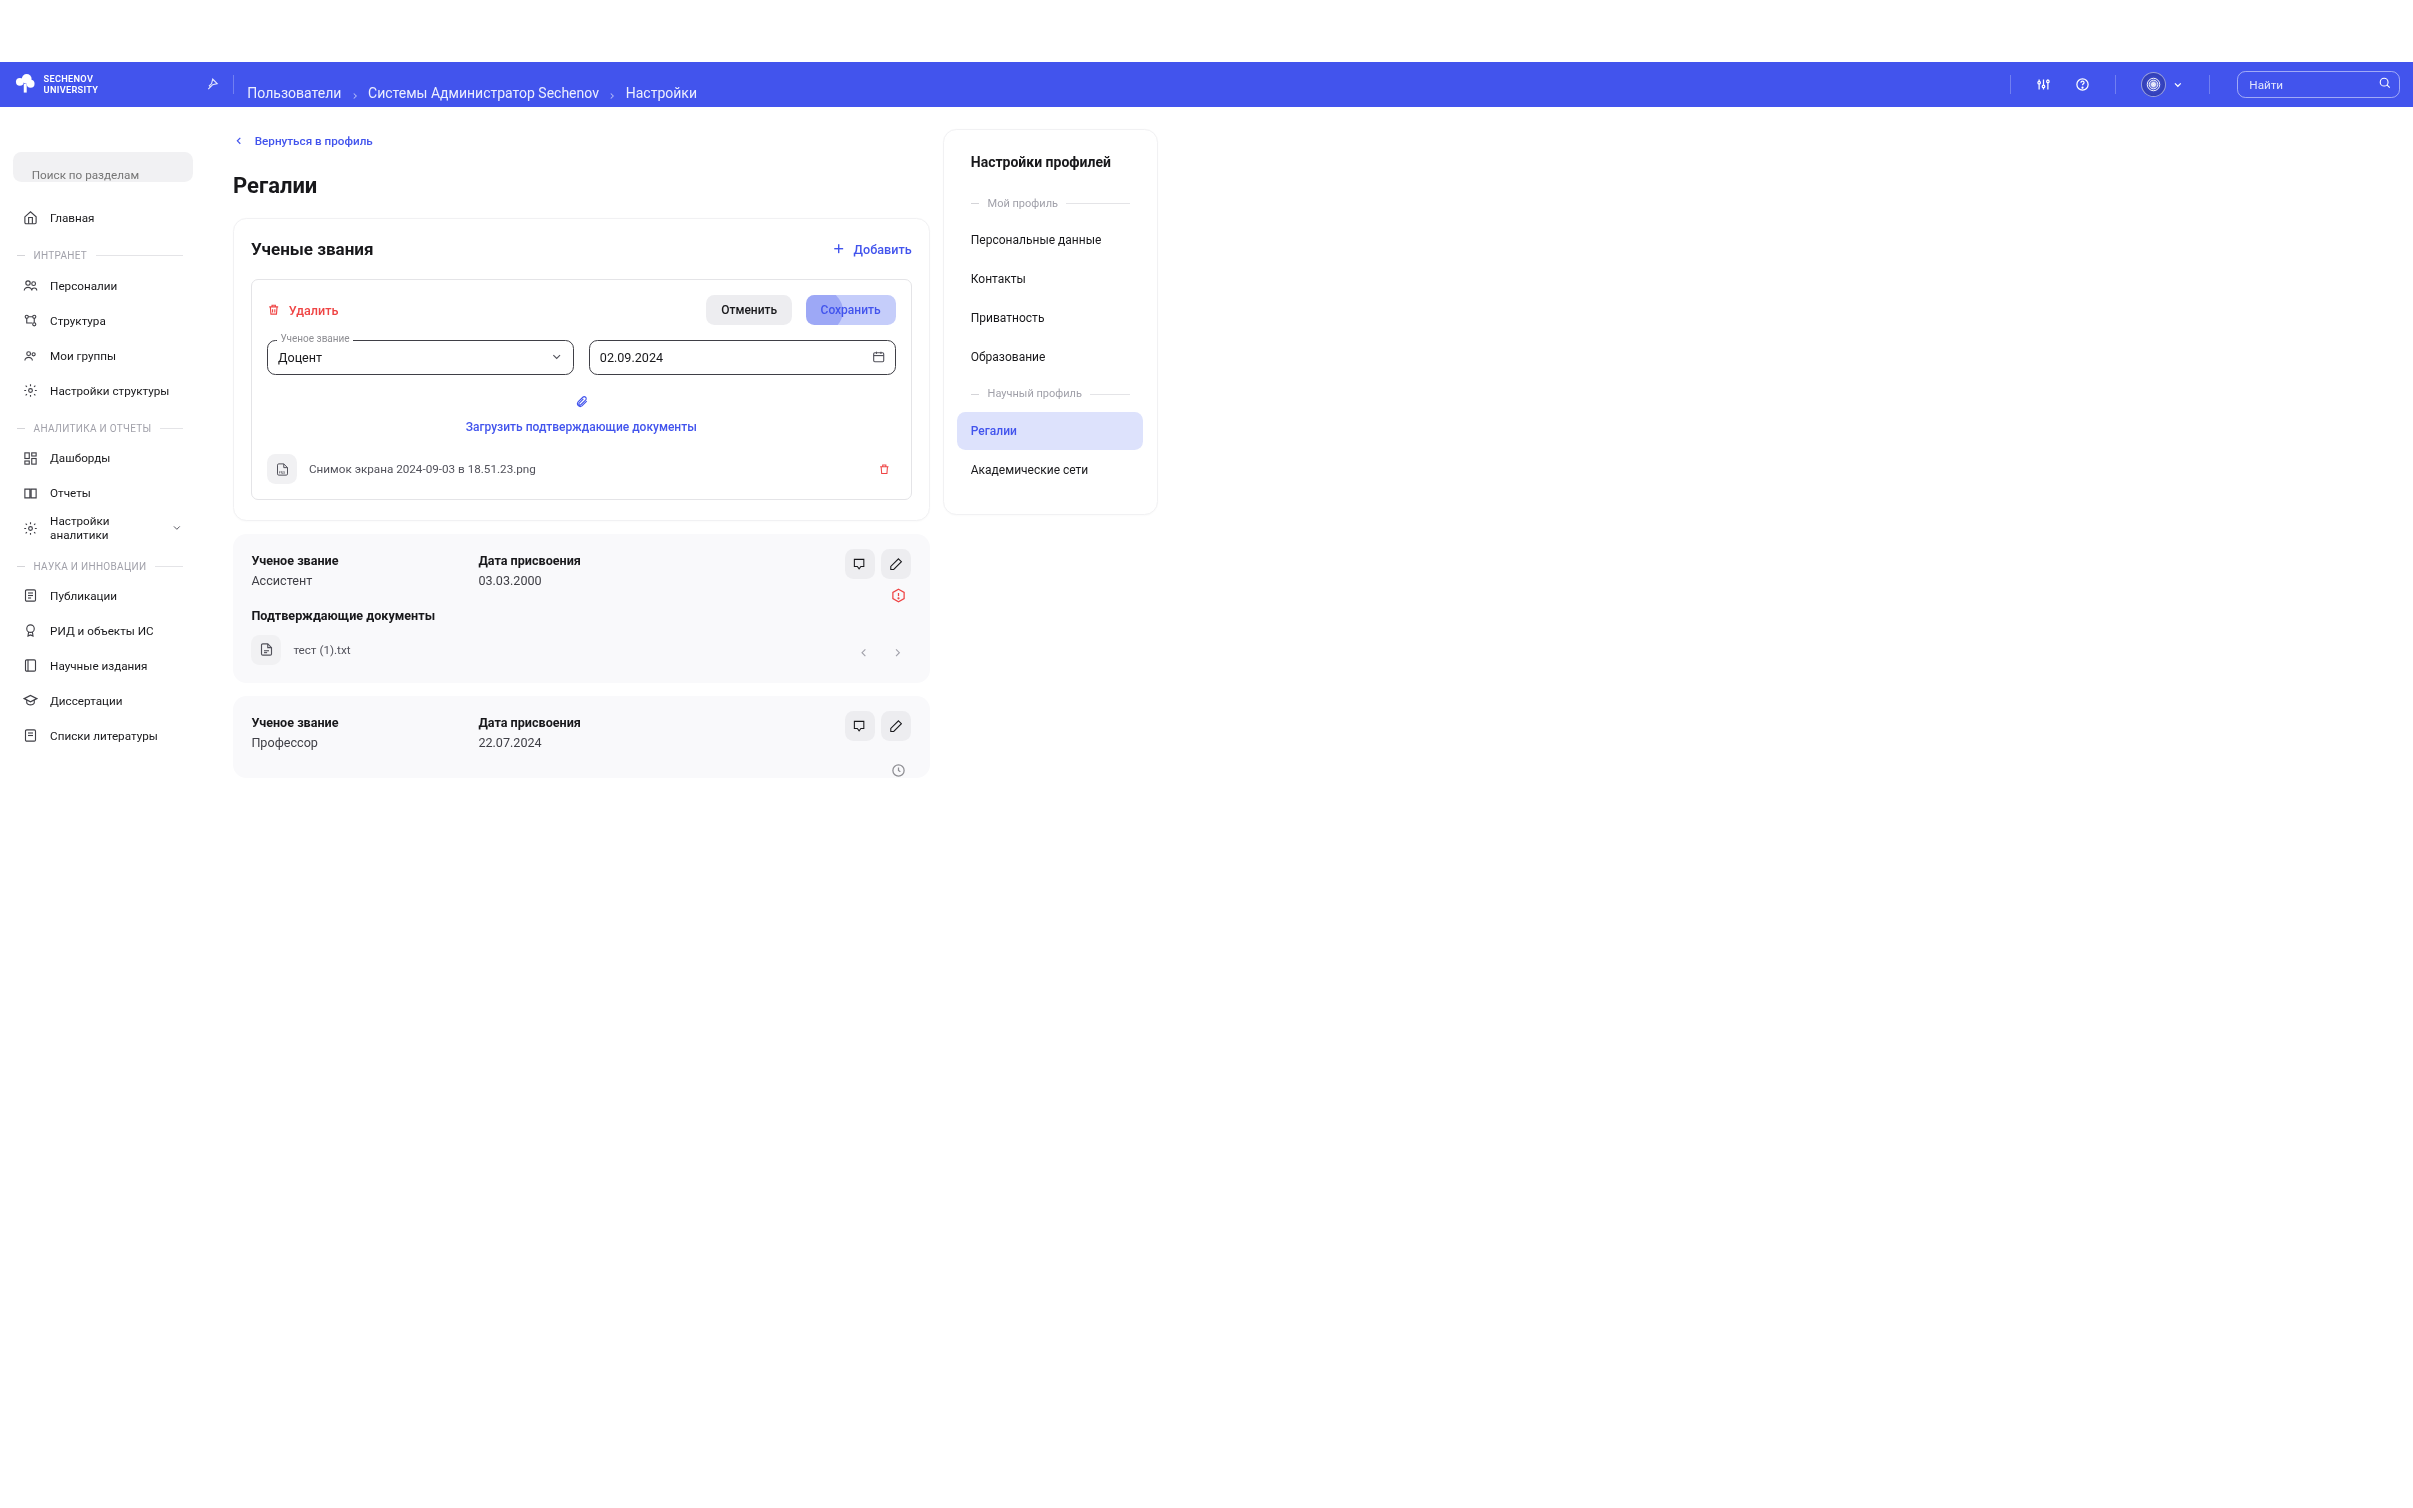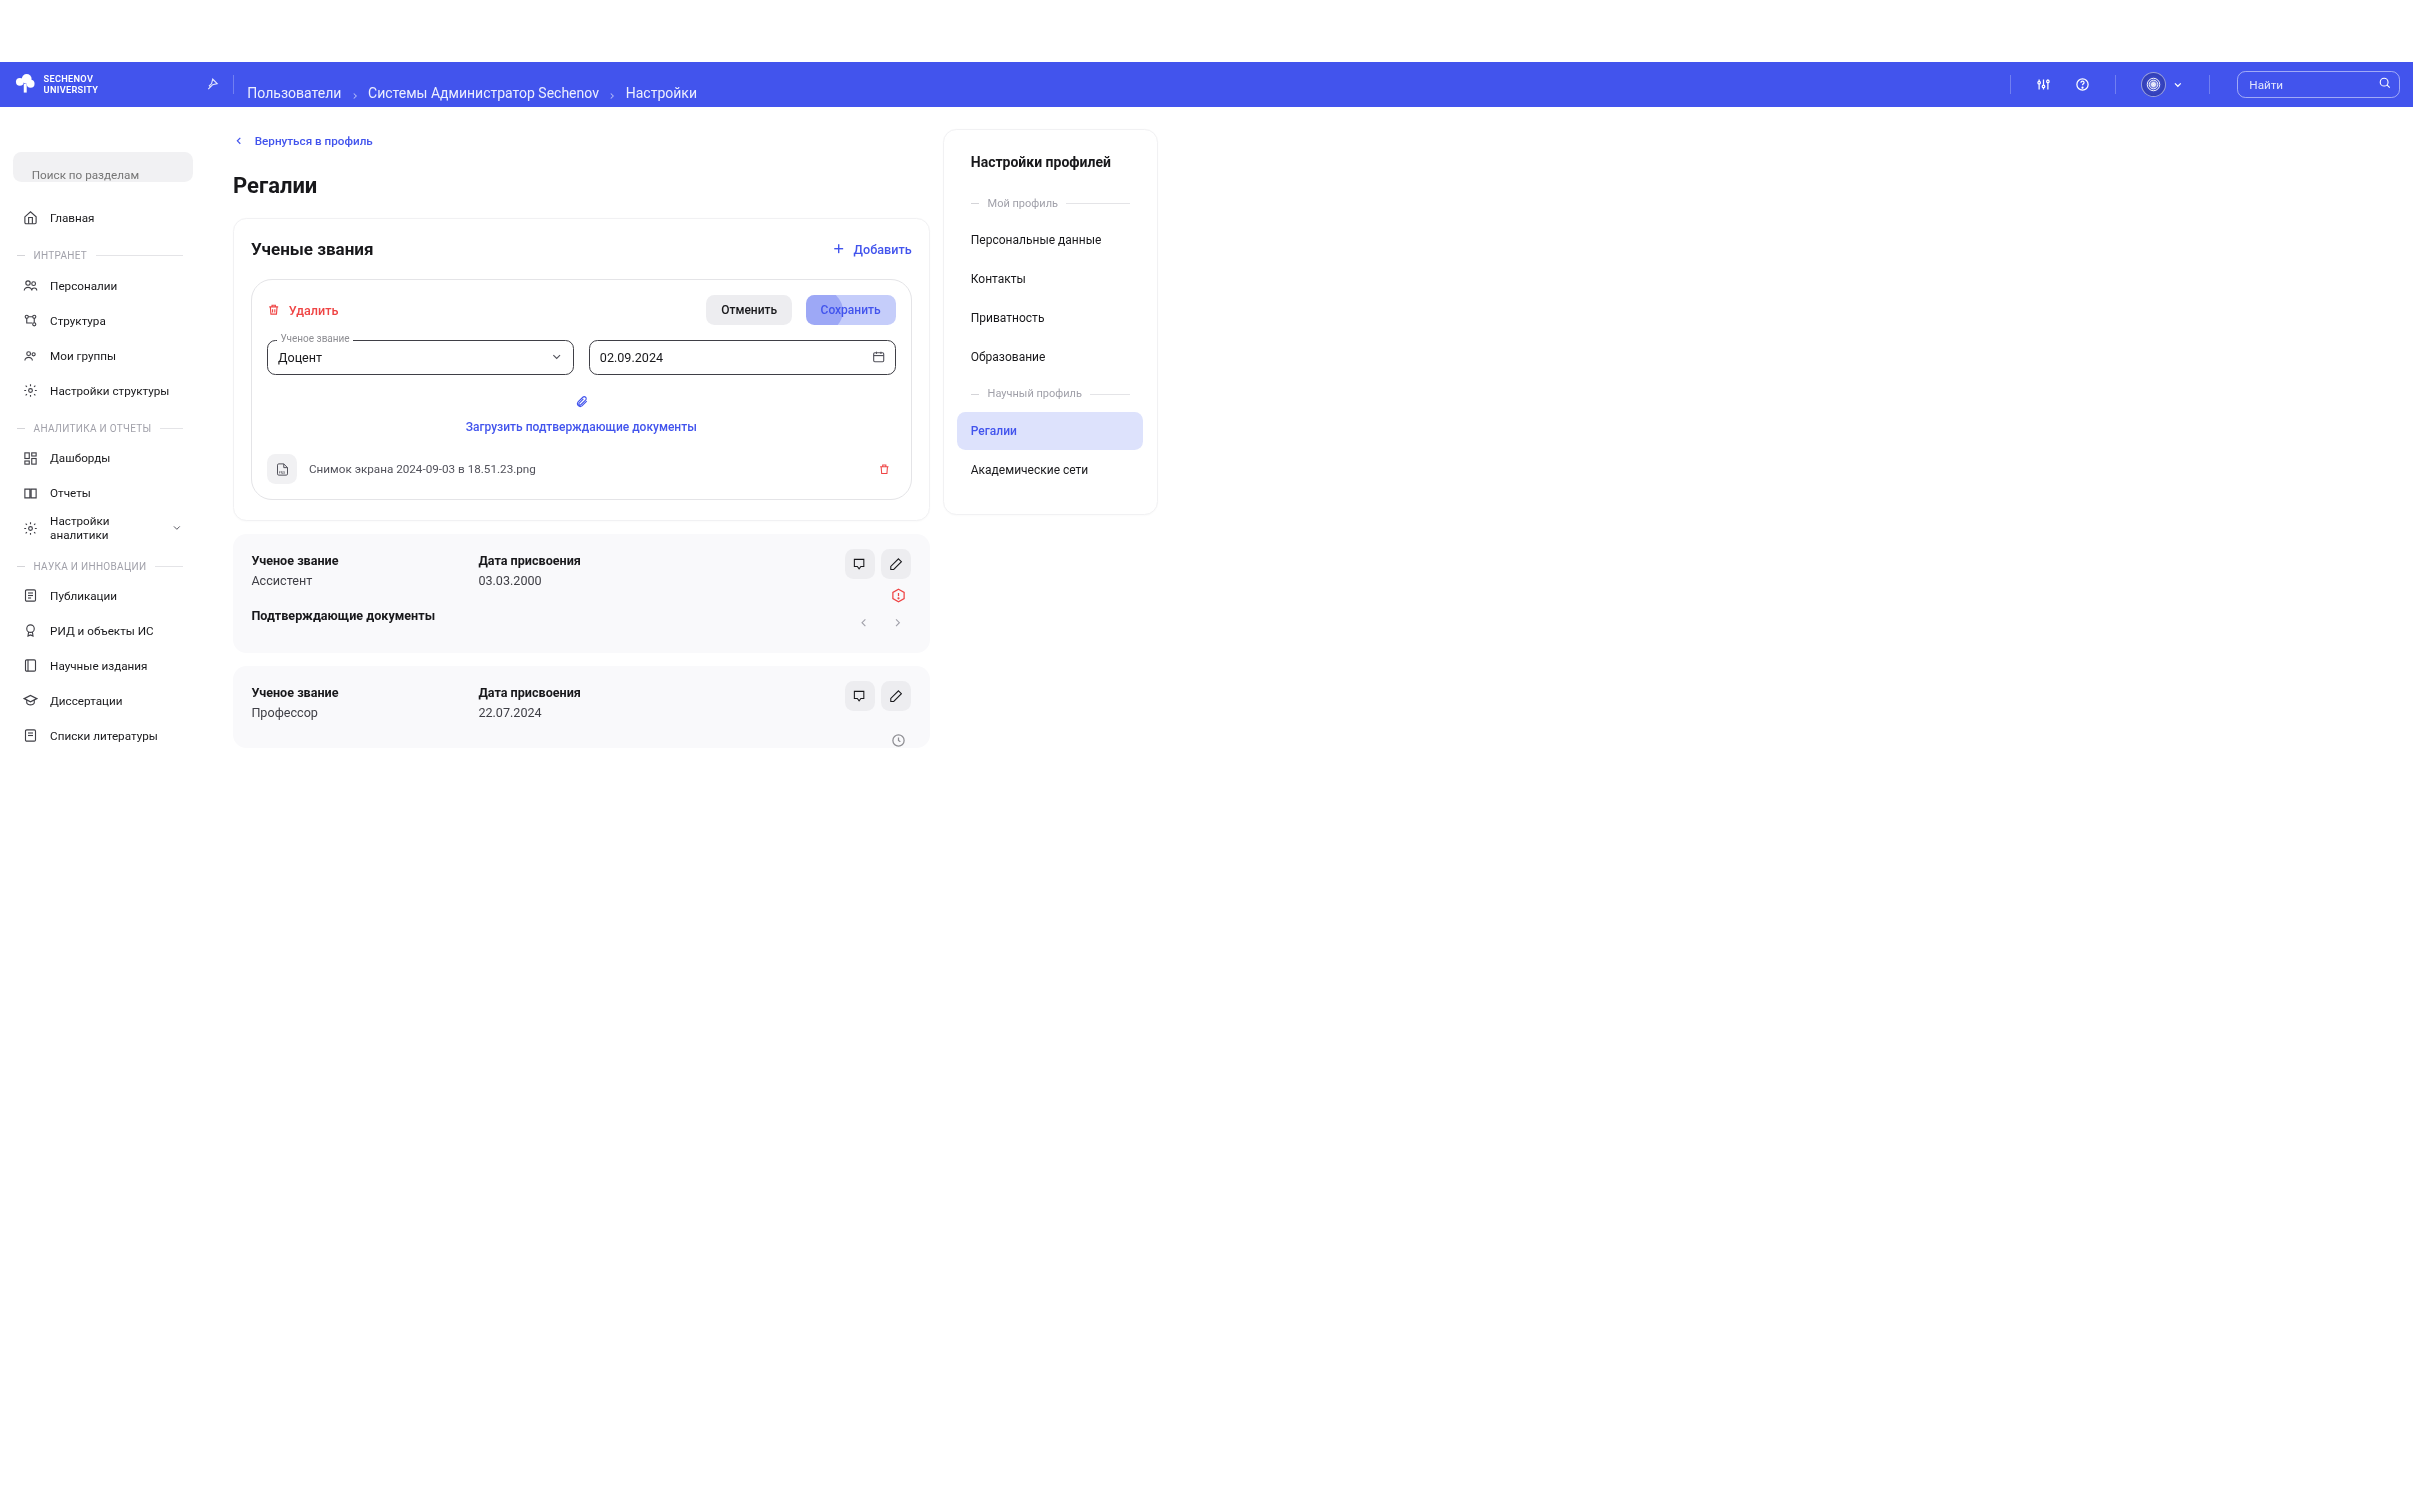--- a/index.html
+++ b/index.html
@@ -40,21 +40,21 @@
 
 .main { flex: 1; padding: 22px 13.4px 34px 27px; max-width: 737px; }
 .back-link { display: inline-flex; align-items: center; gap: 10px; color: #4254ed; font-size: 11.7px; font-weight: 500; cursor: pointer; padding: 5px 0; margin-bottom: 20px; text-align: center; }
 .page-title { font-size: 22px; font-weight: 700; margin-bottom: 20px; }
 
 .card { background: #fff; border: 0.8px solid #f1f1f3; border-radius: 13.4px; padding: 20px 17px; margin-bottom: 13.4px; box-shadow: 0 0.8px 1.7px rgba(0,0,0,0.02); }
 .card-head { display: flex; align-items: center; justify-content: space-between; margin-bottom: 20px; }
 .card-title { font-size: 17px; font-weight: 700; }
 .add-link { display: flex; align-items: center; gap: 8.4px; color: #4254ed; font-size: 12.6px; font-weight: 500; cursor: pointer; }
 
-.edit-box { border: 0.8px solid #e4e4e7; border-radius: 21px; padding: 15px 15px; }
+.edit-box { border: 0.8px solid #e4e4e7; border-radius: 7px; padding: 15px 15px; }
 .edit-head { display: flex; align-items: center; margin-bottom: 15px; }
 .delete-link { display: flex; align-items: center; gap: 8.4px; color: #ef4444; font-size: 12.6px; font-weight: 500; cursor: pointer; }
 .edit-spacer { flex: 1; }
 .btn { height: 30px; border-radius: 8.4px; padding: 0 15px; font-size: 12px; font-weight: 500; border: none; cursor: pointer; }
 .btn-secondary { background: #ededf0; color: #18181b; margin-right: 13.4px; }
 .btn-primary { background: #c5cdfa; color: #4254ed; position: relative; overflow: hidden; }
 .btn-primary::before { content:''; position:absolute; left:-5px; top:-5px; width:42px; height:42px; background: rgba(66,84,237,0.30); border-radius:50%; }
 .btn-primary span { position: relative; }
 
 .fields { display: flex; gap: 15px; margin-bottom: 15px; }
@@ -449,20 +449,31 @@
       </div>
       <div class="record-warn">
         <svg width="15" height="15" viewBox="0 0 24 24" fill="none" stroke="#ef4444" stroke-width="2">
             <polygon points="12,2 21,7 21,17 12,22 3,17 3,7"></polygon>
             <line x1="12" y1="8" x2="12" y2="13"></line>
             <circle cx="12" cy="16.5" r="0.8" fill="#ef4444"></circle>
           </svg>
       </div>
       <div class="record-sub">
         <div class="record-sub-title">Подтверждающие документы</div>
+        <div class="file-row">
+          <div class="file-chip">
+            <svg width="15" height="15" viewBox="0 0 24 24" fill="none" stroke="#52525b" stroke-width="1.8">
+                <path d="M14 3H6a2 2 0 00-2 2v14a2 2 0 002 2h12a2 2 0 002-2V9z"></path>
+                <path d="M14 3v6h6"></path>
+                <line x1="8" y1="14" x2="16" y2="14"></line>
+                <line x1="8" y1="17" x2="13" y2="17"></line>
+              </svg>
+          </div>
+          <div class="file-name">тест (1).txt</div>
+        </div>
       </div>
       <div class="record-nav">
         <div class="nav-btn">
             <svg width="13.4" height="13.4" viewBox="0 0 24 24" fill="none" stroke="currentColor" stroke-width="2">
               <polyline points="15 6 9 12 15 18"></polyline>
             </svg>
           </div>
         <div class="nav-btn">
             <svg width="13.4" height="13.4" viewBox="0 0 24 24" fill="none" stroke="currentColor" stroke-width="2">
               <polyline points="9 6 15 12 9 18"></polyline>

